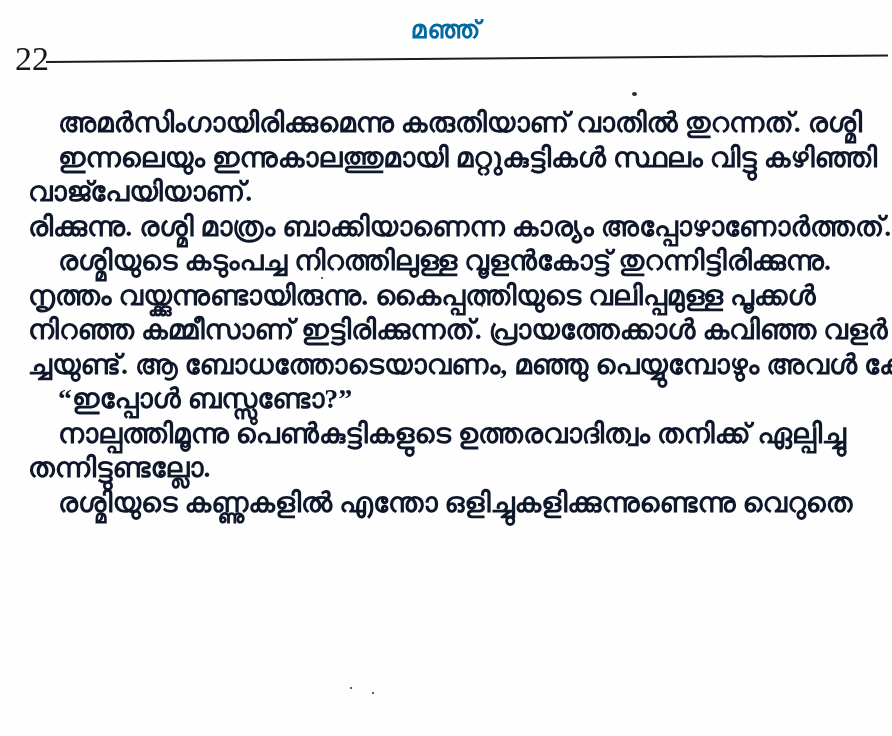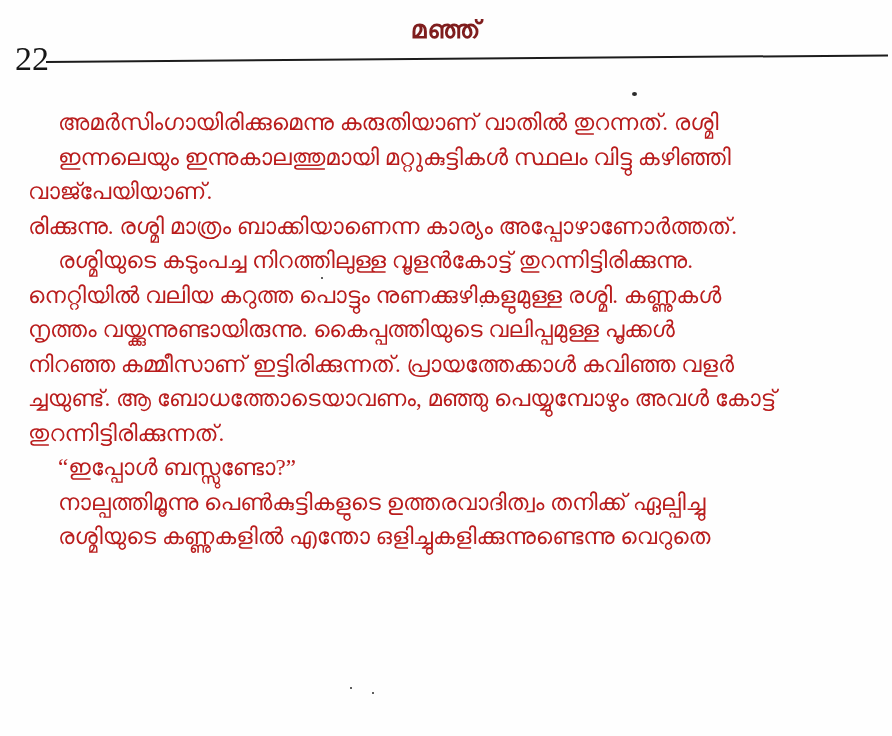--- a/index.html
+++ b/index.html
@@ -20,21 +20,21 @@
     background: #fefefe;
   }
   .header-title {
     position: absolute;
     top: 16px;
     left: 0;
     width: 100%;
     text-align: center;
     font-size: 25px;
     font-weight: 700;
-    color: #7f1d1d;
+    color: #0369a1;
     letter-spacing: 1px;
   }
   .page-number {
     position: absolute;
     left: 15px;
     top: 40px;
     font-size: 34px;
     color: #161616;
     font-family: "Liberation Serif", "DejaVu Serif", serif;
   }
@@ -46,23 +46,23 @@
     height: 2px;
     background: #1c1c1c;
     transform: rotate(-0.45deg);
     transform-origin: left center;
   }
   .body-text {
     position: absolute;
     left: 28px;
     top: 106px;
     width: 842px;
-    font-size: 23px;
-    color: #b91c1c;
-    font-weight: 400;
+    font-size: 28px;
+    color: #0f172a;
+    font-weight: 700;
   }
   .ln {
     height: 34.5px;
     line-height: 34.5px;
     white-space: nowrap;
     overflow: visible;
   }
   .ind {
     padding-left: 30px;
   }
@@ -93,23 +93,22 @@
   <div class="speck s3"></div>
   <div class="speck s4"></div>
   <div class="speck s5"></div>
 
   <div class="body-text">
     <div class="ln ind">അമർസിംഗായിരിക്കുമെന്നു കരുതിയാണ് വാതിൽ തുറന്നത്. രശ്മി</div>
     <div class="ln ind">ഇന്നലെയും ഇന്നുകാലത്തുമായി മറ്റുകുട്ടികൾ സ്ഥലം വിട്ടു കഴിഞ്ഞി</div>
     <div class="ln">വാജ്പേയിയാണ്.</div>
     <div class="ln">രിക്കുന്നു. രശ്മി മാത്രം ബാക്കിയാണെന്ന കാര്യം അപ്പോഴാണോർത്തത്.</div>
     <div class="ln ind">രശ്മിയുടെ കടുംപച്ച നിറത്തിലുള്ള വൂളൻകോട്ട് തുറന്നിട്ടിരിക്കുന്നു.</div>
-    <div class="ln">നെറ്റിയിൽ വലിയ കറുത്ത പൊട്ടും നുണക്കുഴികളുമുള്ള രശ്മി. കണ്ണുകൾ</div>
     <div class="ln">നൃത്തം വയ്ക്കുന്നുണ്ടായിരുന്നു. കൈപ്പത്തിയുടെ വലിപ്പമുള്ള പൂക്കൾ</div>
     <div class="ln">നിറഞ്ഞ കമ്മീസാണ് ഇട്ടിരിക്കുന്നത്. പ്രായത്തേക്കാൾ കവിഞ്ഞ വളർ</div>
     <div class="ln">ച്ചയുണ്ട്. ആ ബോധത്തോടെയാവണം, മഞ്ഞു പെയ്യുമ്പോഴും അവൾ കോട്ട്</div>
-    <div class="ln">തുറന്നിട്ടിരിക്കുന്നത്.</div>
     <div class="ln ind">“ഇപ്പോൾ ബസ്സുണ്ടോ?”</div>
     <div class="ln ind">നാല്പത്തിമൂന്നു പെൺകുട്ടികളുടെ ഉത്തരവാദിത്വം തനിക്ക് ഏല്പിച്ചു</div>
+    <div class="ln">തന്നിട്ടുണ്ടല്ലോ.</div>
     <div class="ln ind">രശ്മിയുടെ കണ്ണുകളിൽ എന്തോ ഒളിച്ചുകളിക്കുന്നുണ്ടെന്നു വെറുതെ</div>
   </div>
 
 </div>
 
 </body></html>

